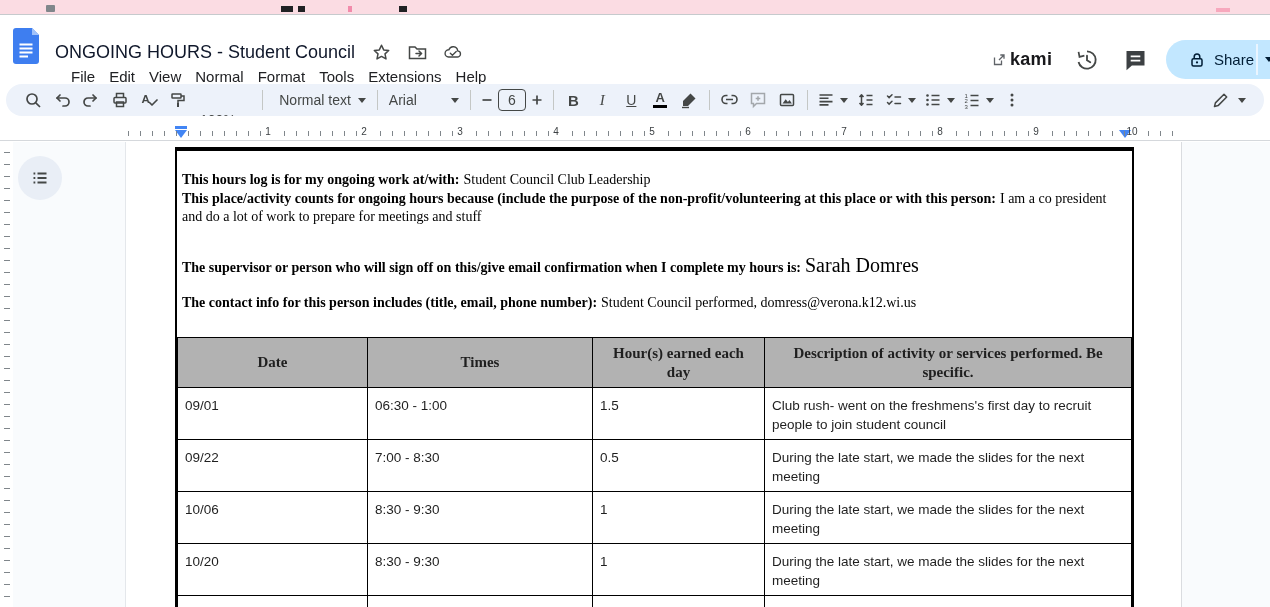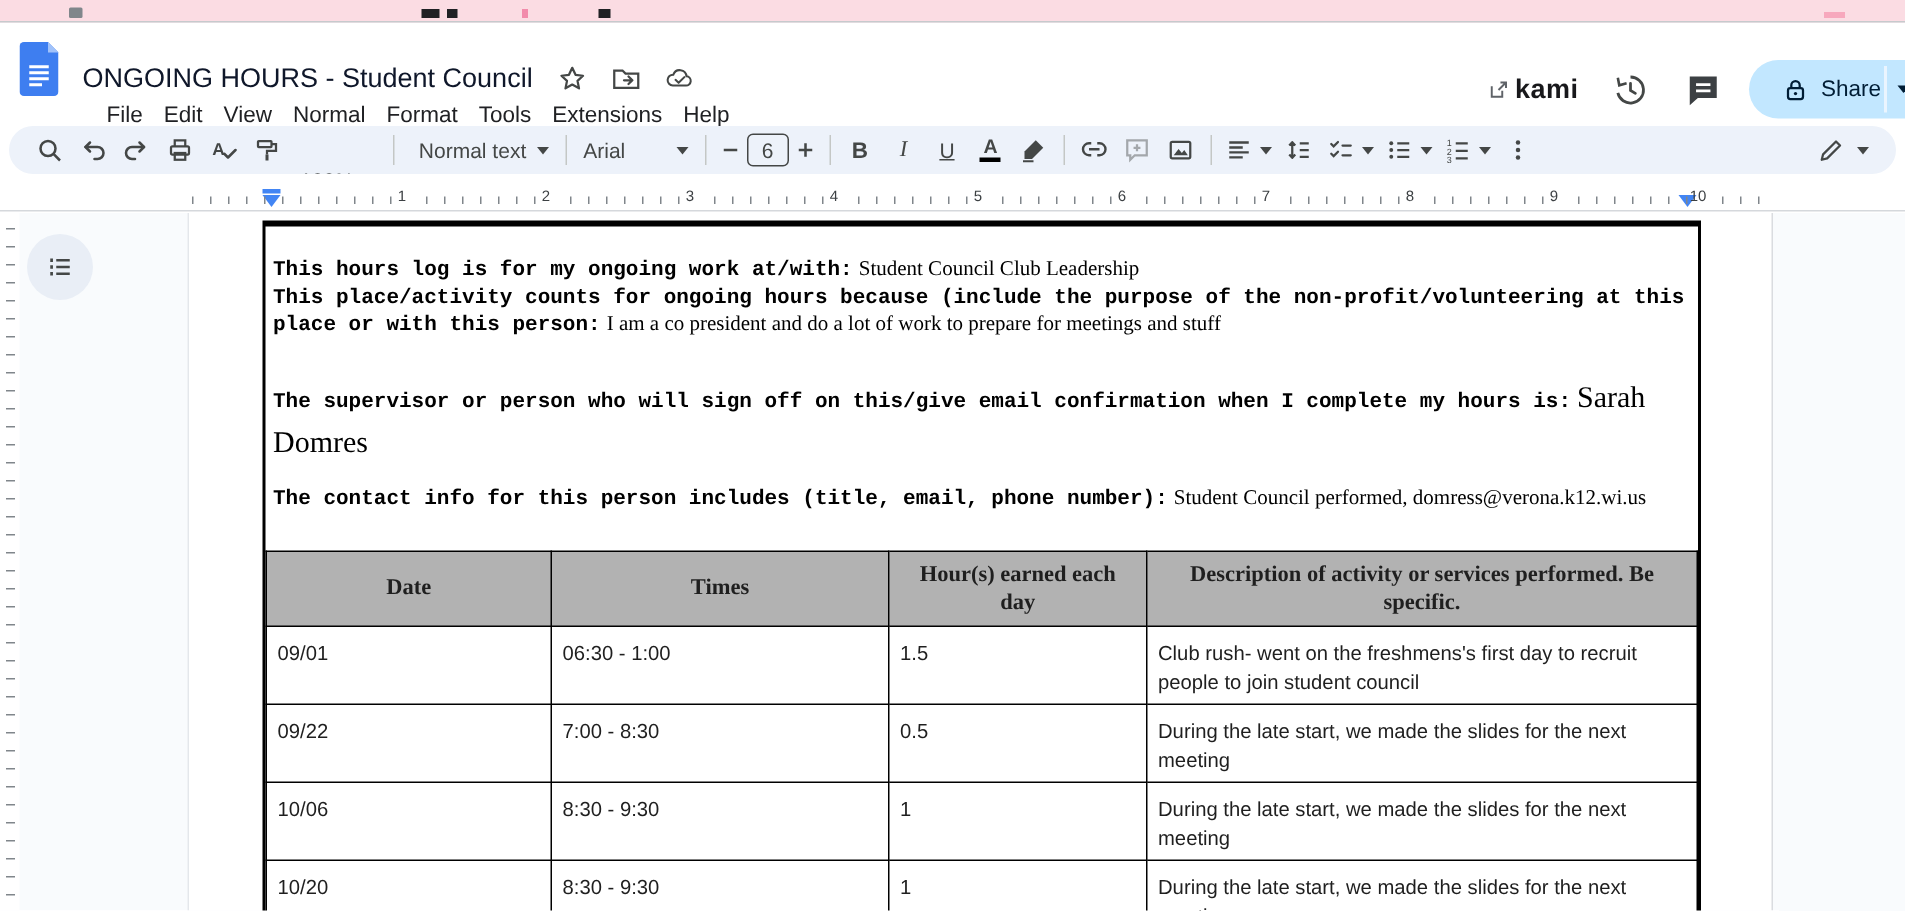--- a/index.html
+++ b/index.html
@@ -61,21 +61,21 @@
   .vtick { position:absolute; left:4px; width:6px; height:1px; background:#80868b; }
   .outline-btn { position:absolute; left:18px; top:14px; width:44px; height:44px; border-radius:50%;
     background:#e9eef6; display:flex; align-items:center; justify-content:center; color:#444746; cursor:pointer; }
   .page { position:absolute; left:125px; top:0; width:1057px; height:465px; background:#fff;
     border-left:1px solid #e4e7eb; border-right:1px solid #dadce0; }
   .bbox { position:absolute; left:49px; top:5px; width:959px; height:620px;
     border:2px solid #000; border-top-width:4px; background:#fff; }
   .textwrap { padding:20px 6px 0 5px; font-family:"Liberation Serif", serif; font-size:14px;
     line-height:18.5px; color:#000; }
   .doc-line { margin:0; }
-  .doc-line b { font-weight:bold;font-family:Liberation Mono, monospace; }
+  .doc-line b { font-weight:bold; }
   .doc-line .val { margin-left:4px; }
   .sup-line { margin:25px 0 0 0; line-height:27px; }
   .big-name { font-size:20px; font-weight:normal; }
   .contact-line { margin:13px 0 0 0; }
   
   table.hours { border-collapse:collapse; width:100%; margin-top:25px; table-layout:fixed; }
   table.hours th, table.hours td { border:1px solid #000; }
   table.hours th { background:#b2b2b2; font-family:"Liberation Serif",serif; font-weight:bold;
     font-size:15px; line-height:19px; text-align:center; vertical-align:middle; padding:2px 14px; }
   thead tr { height:50px; }

